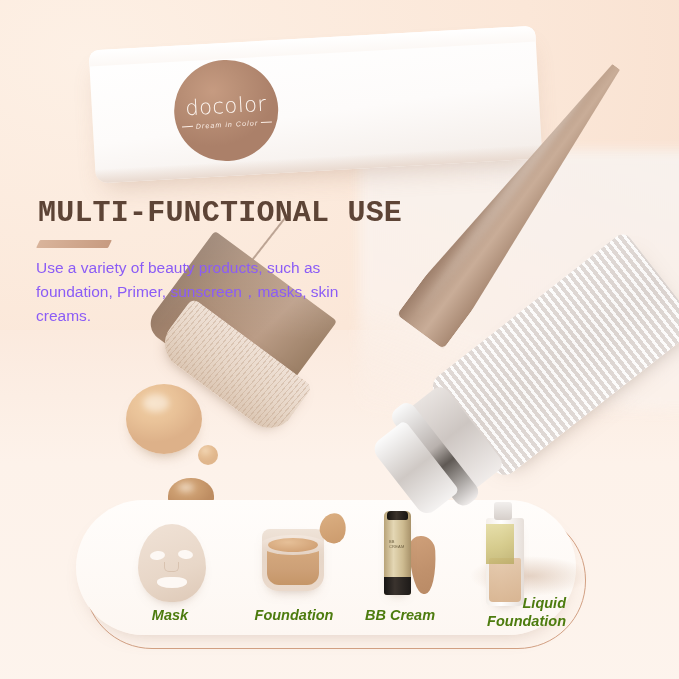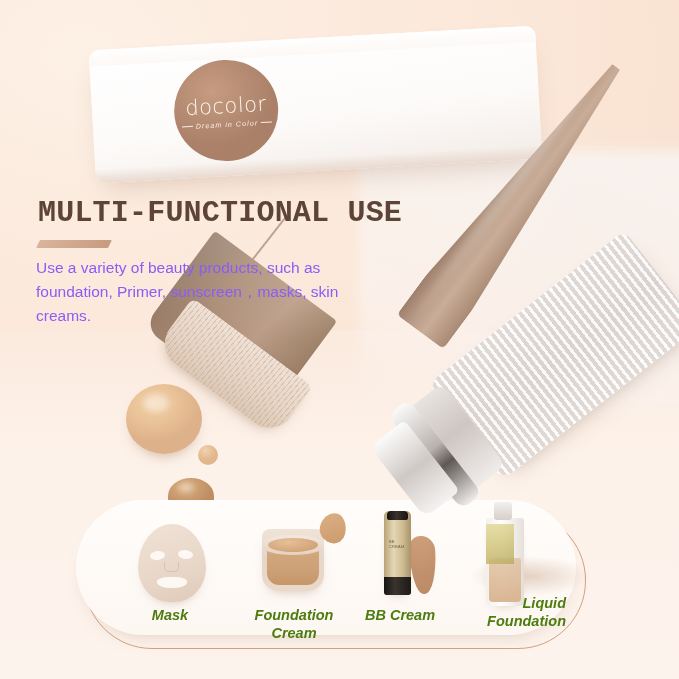--- a/index.html
+++ b/index.html
@@ -557,21 +557,20 @@
     <div class="small-bottle-neck"></div>
     <div class="small-bottle-liquid"></div>
     <div class="small-bottle-label"></div>
   </div>
 
   <div class="label label-mask">
     <span>Mask</span>
   </div>
   <div class="label label-jar">
     <span>Foundation</span>
-    <span class="label-sub">Cream</span>
   </div>
   <div class="label label-bb">
     <span>BB Cream</span>
   </div>
   <div class="label label-liquid">
     <span>Liquid</span>
     <span class="label-sub">Foundation</span>
   </div>
 
 </div>

